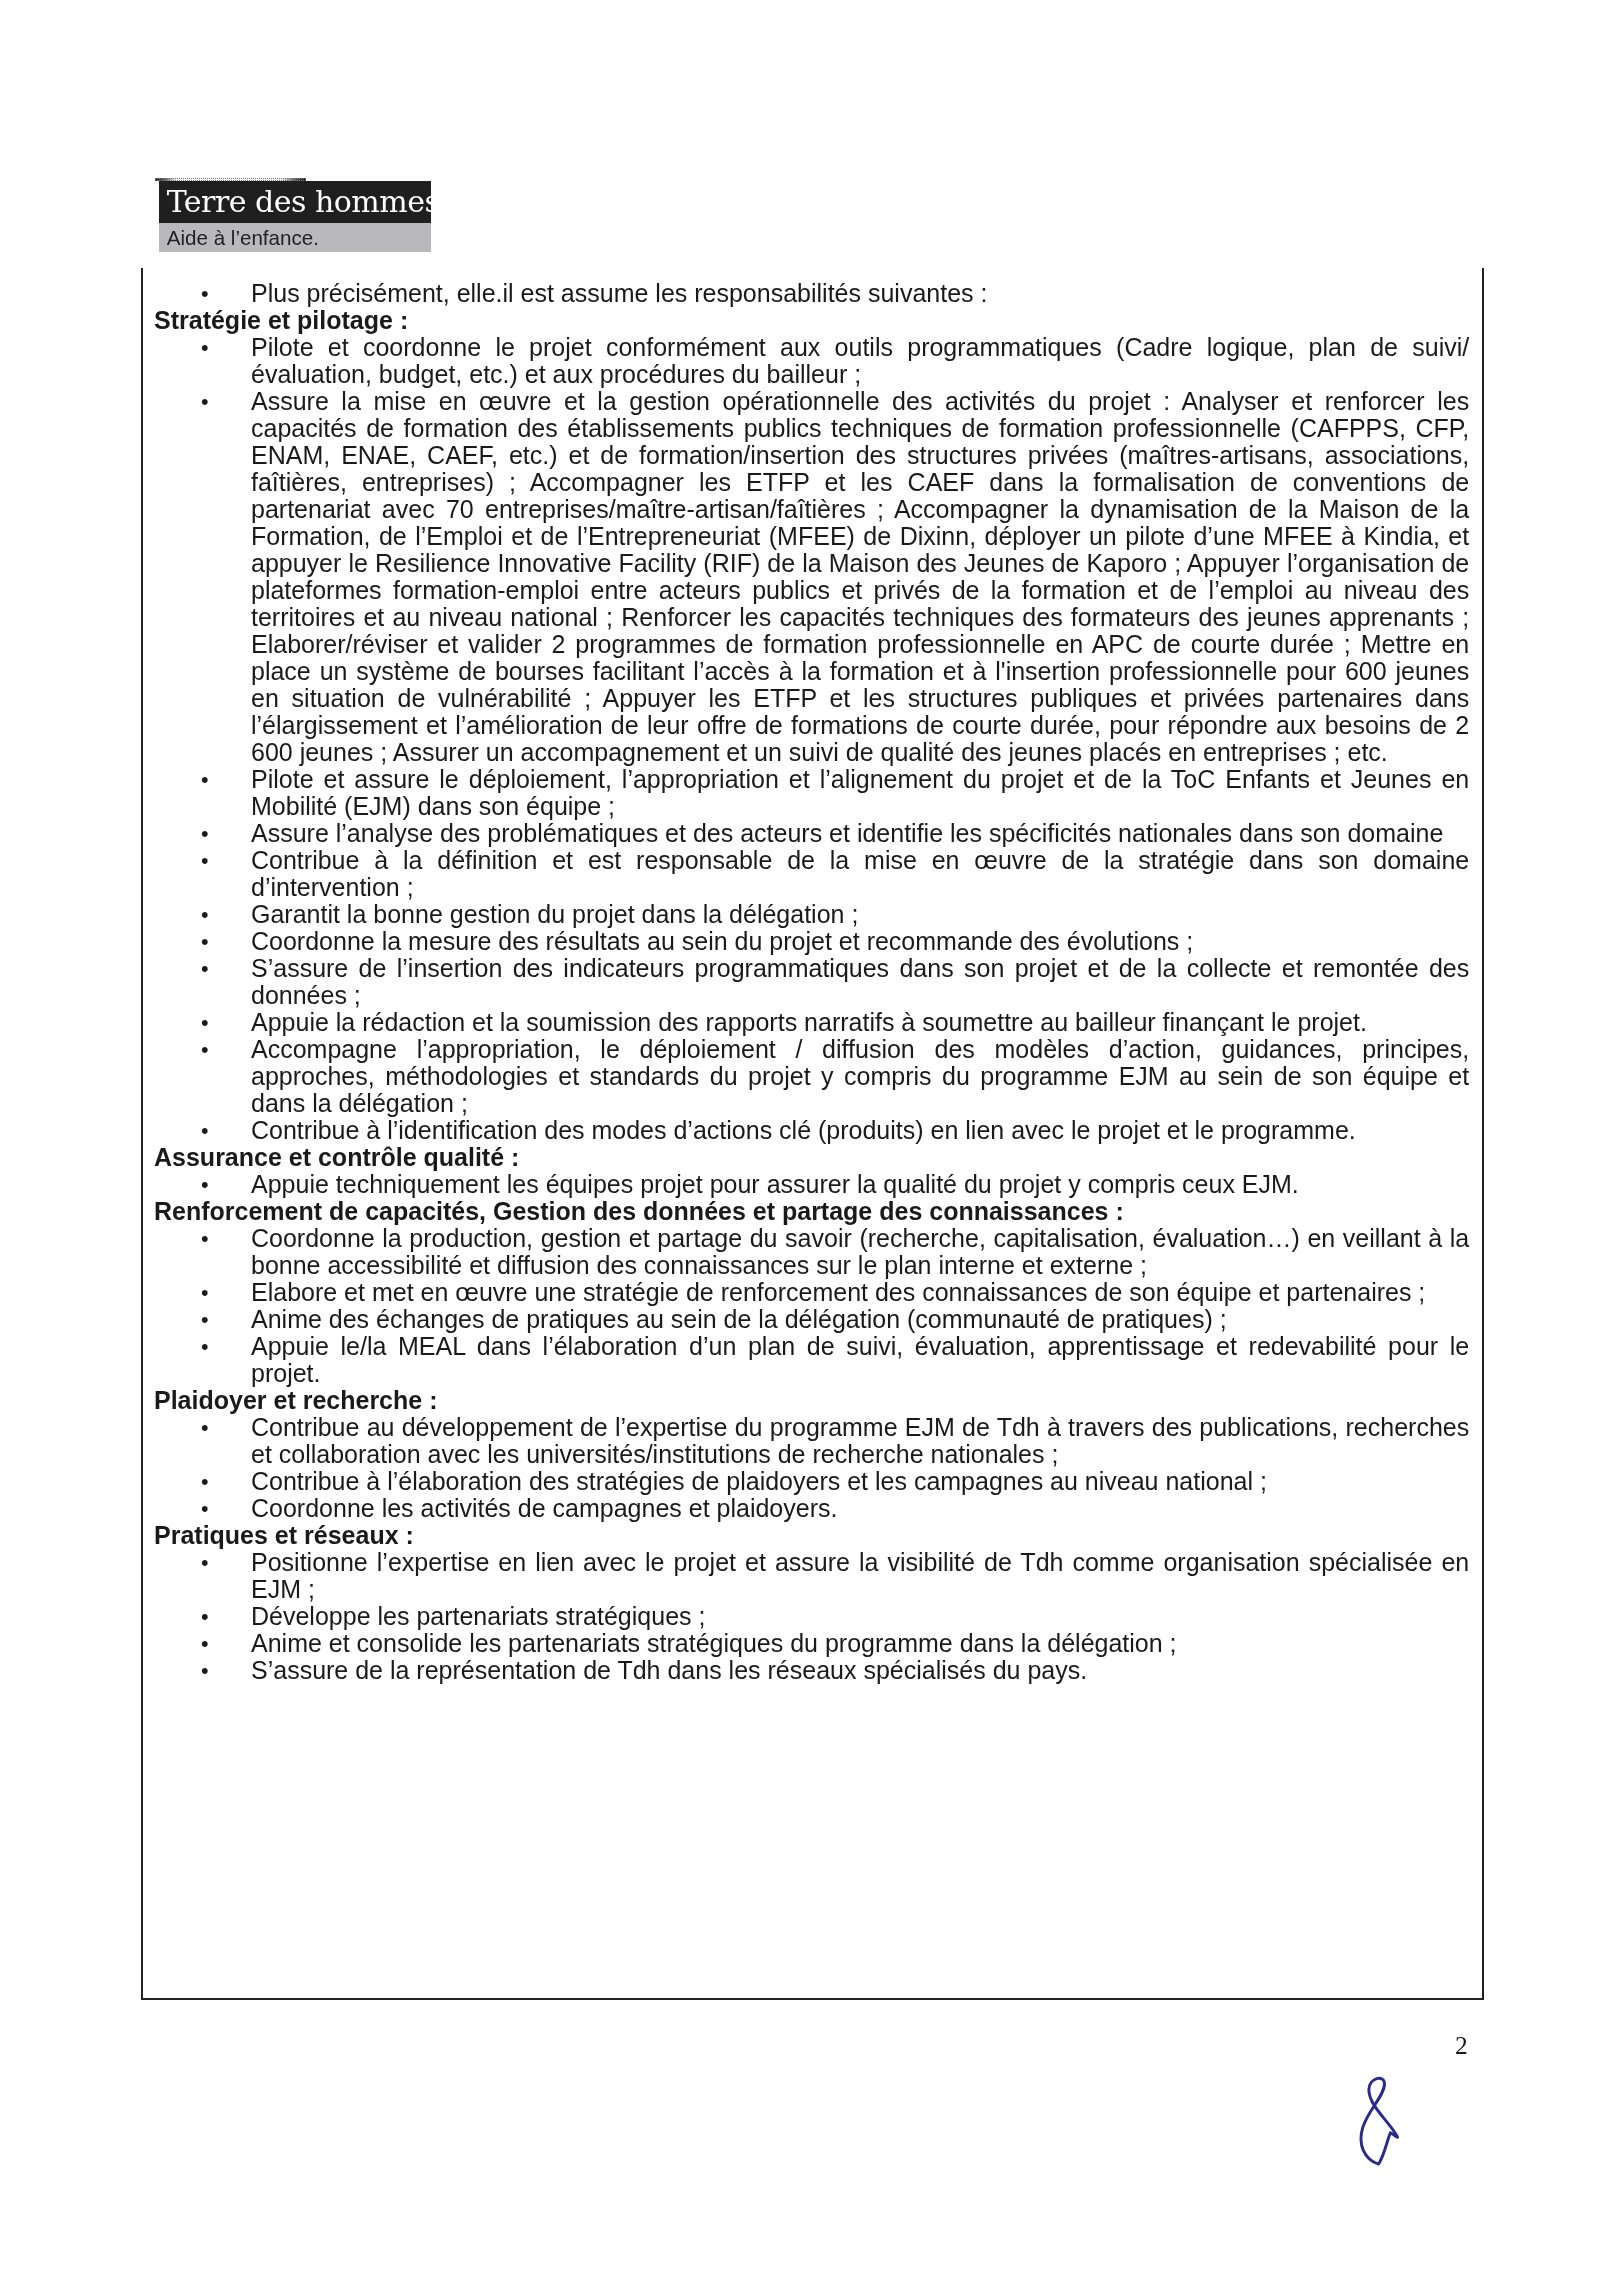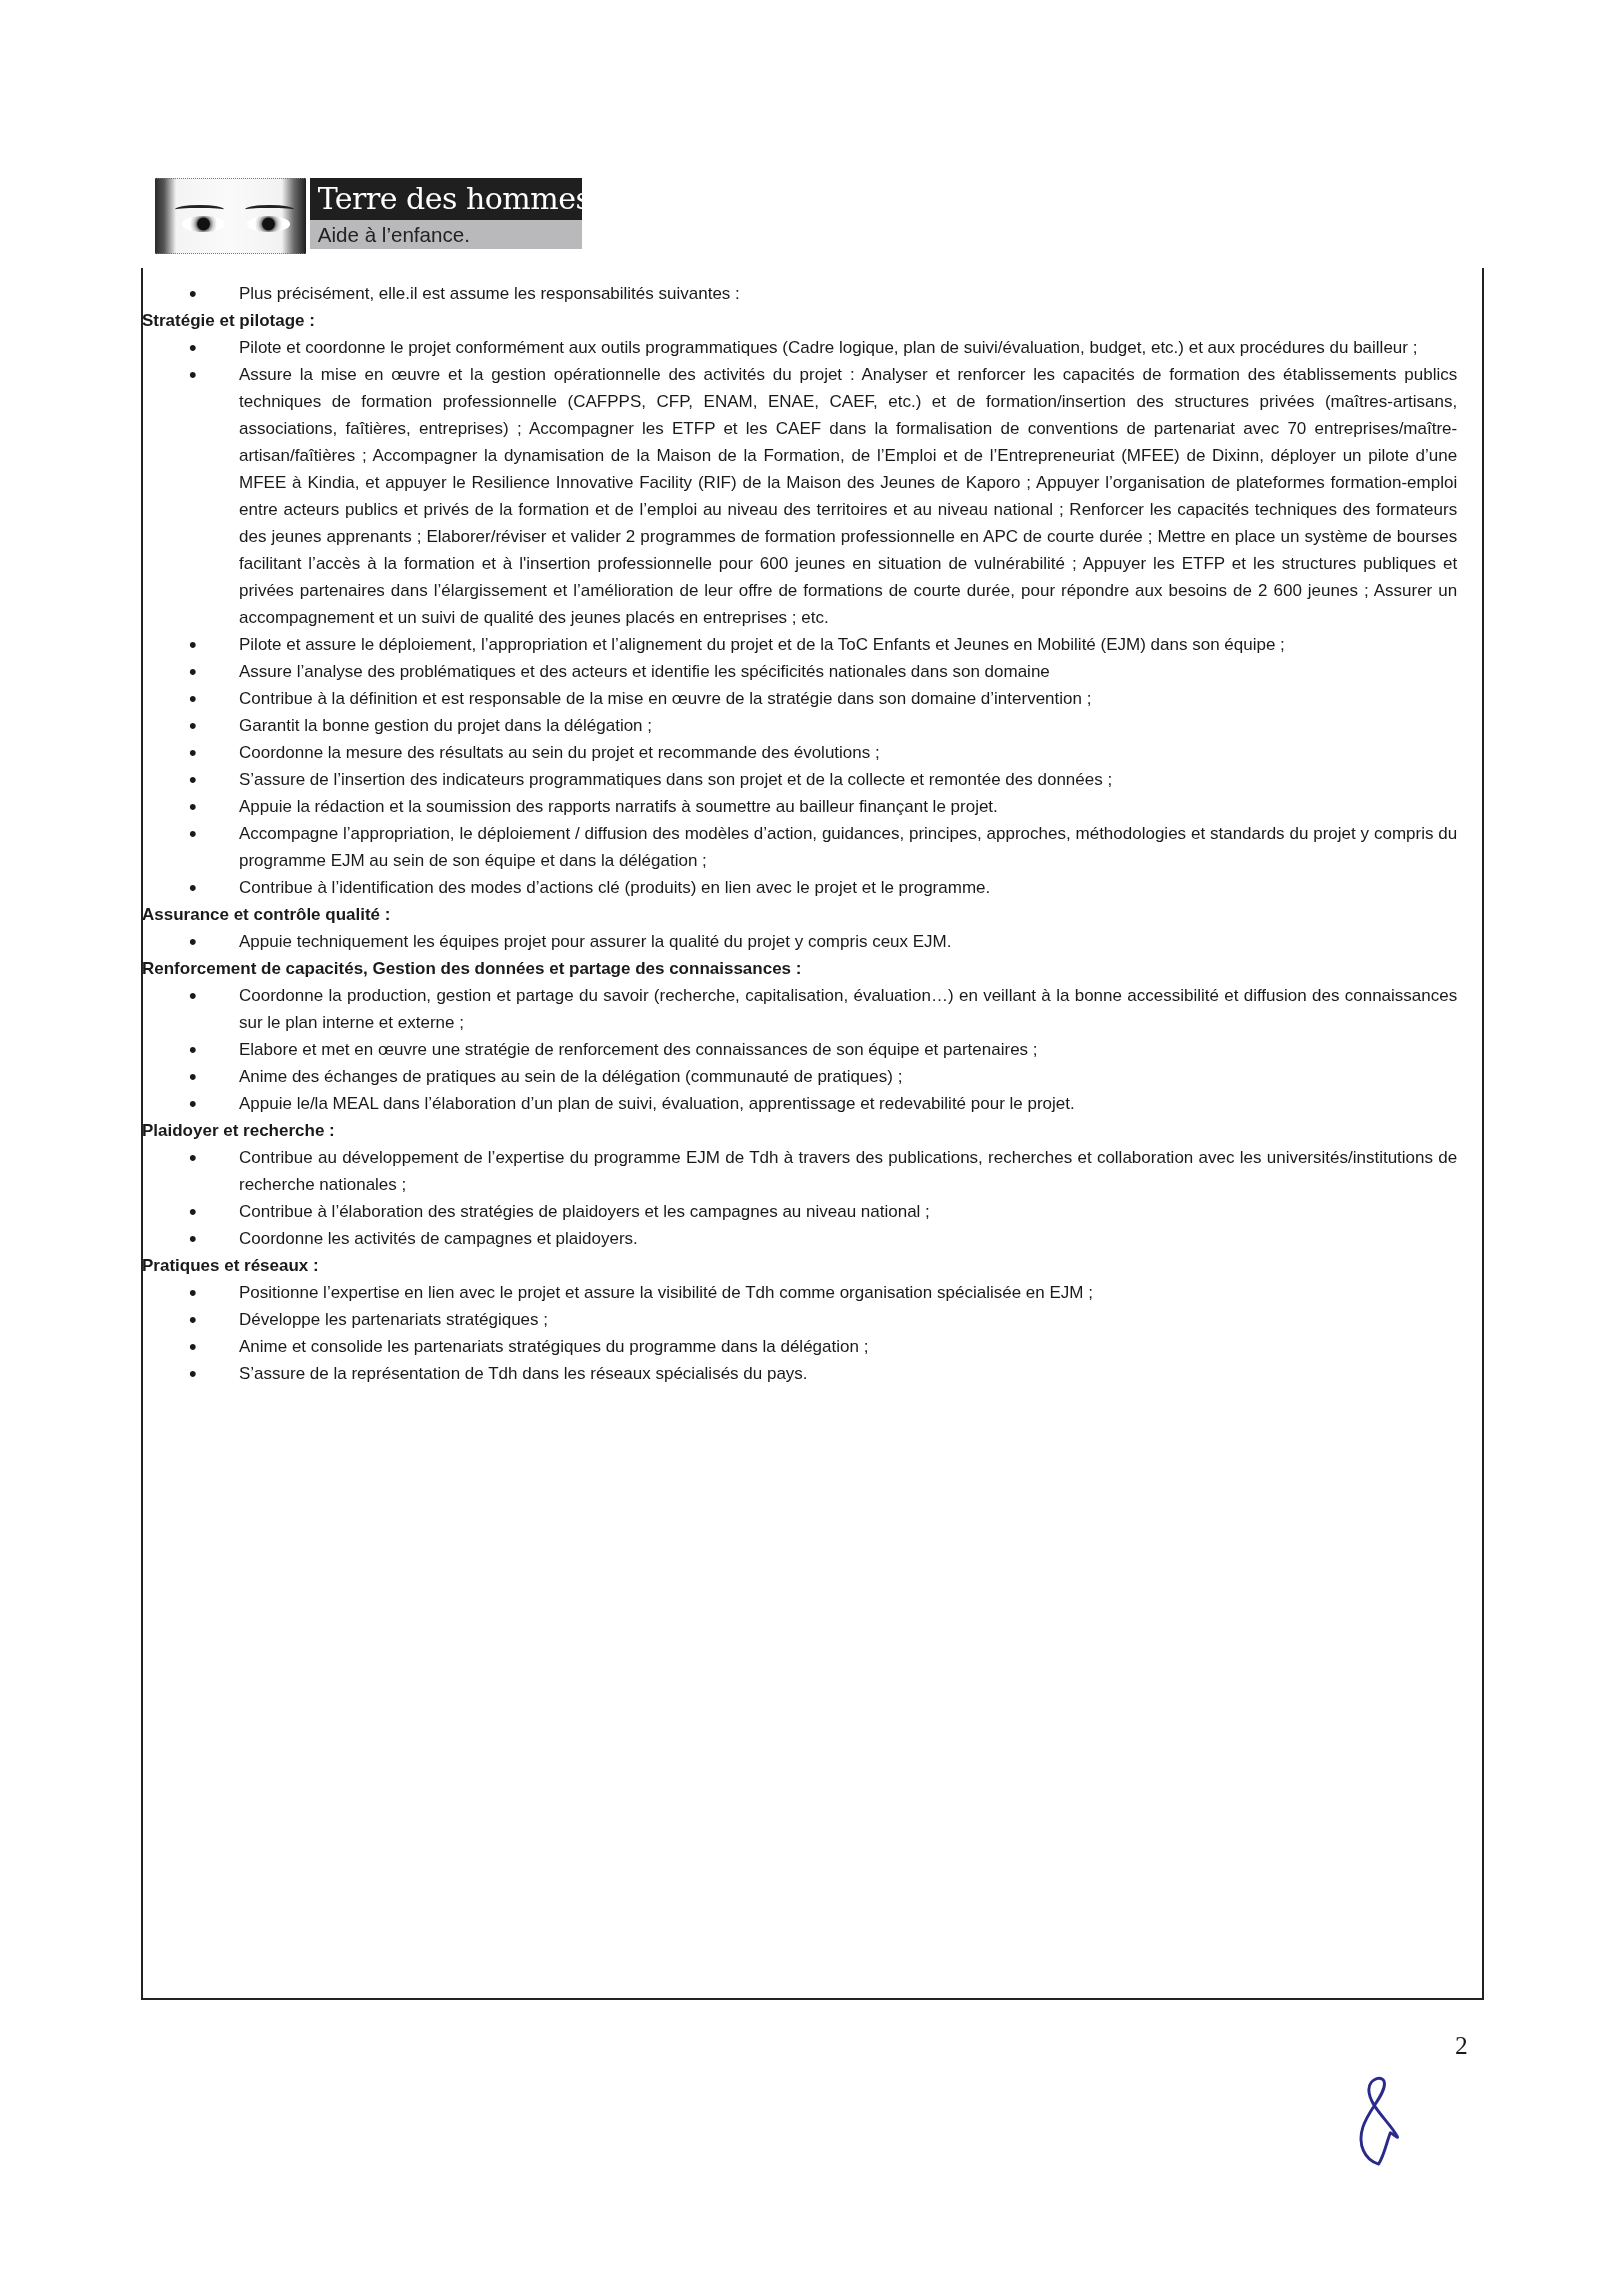--- a/index.html
+++ b/index.html
@@ -1,33 +1,33 @@
 <!DOCTYPE html>
 <html><head>
 <meta charset="utf-8">
 <style>
   html, body { margin:0; padding:0; background:#ffffff; }
   body { width:1621px; height:2292px; position:relative; overflow:hidden;
          font-family:"Liberation Sans", sans-serif; color:#1a1a1a; }
-  .logo { position:absolute; left:155px; top:178px; height:74px; display:flex; }
+  .logo { position:absolute; left:155px; top:178px; height:74px; display:flex;flex-direction:column; }
   .logo-photo { width:151px; height:74px; position:relative; overflow:hidden;
                 background:linear-gradient(90deg,#2a2a2a 0%,#555 6%,#f4f4f4 14%,#fafafa 50%,#f2f2f2 84%,#6a6a6a 92%,#1e1e1e 100%);
                 border-top:1px dotted #777; border-bottom:1px dotted #777; }
   .eye { position:absolute; top:37px; width:43px; height:15.7px; border-radius:50%;
          background:radial-gradient(circle at 50% 50%, #111 0 5.9px, #777 6.9px, #cfcfcf 9.8px, #fff 13.7px); }
   .eye.l { left:27.4px; } .eye.r { left:92px; }
   .brow { position:absolute; top:25.5px; width:49px; height:5.9px; border-top:3.9px solid #222; border-radius:50% 50% 0 0; }
   .brow.l { left:19.6px; } .brow.r { left:90px; }
   .logo-text { margin-left:3.9px; width:272px; }
   .logo-title { height:42px; background:#1f1f1f; color:#ffffff; font-family:"DejaVu Serif", serif;
                 font-size:30px; line-height:42px; padding-left:7.8px; letter-spacing:-0.5px; white-space:nowrap; }
   .logo-sub { margin-top:0; height:29px; background:#b9b9bc; color:#222; font-size:20.6px; line-height:29px; padding-left:7.8px; }
   .box { position:absolute; left:141px; top:268px; width:1343px; height:1732px;
          border-left:2px solid #222; border-right:2px solid #222; border-bottom:2px solid #222; box-sizing:border-box; }
-  .content { position:absolute; left:142px; top:280px; width:1323px; font-size:17px; line-height:27px; }
+  .content { position:absolute; left:154px; top:280px; width:1323px; font-size:25px; line-height:27px; }
   .content ul { list-style:none; margin:0; padding:0; }
   .content li { position:relative; padding-left:97px; padding-right:7.8px; text-align:justify; }
   .content li::before { content:"•"; position:absolute; left:47px; top:0; font-size:21.6px; }
   .heading { font-weight:bold; }
   .page-num { position:absolute; left:1455px; top:2031px; font-family:"Liberation Serif", serif; font-size:25.5px; }
   .signature { position:absolute; left:1355px; top:2076px; }
 </style>
 </head>
 <body>
 

